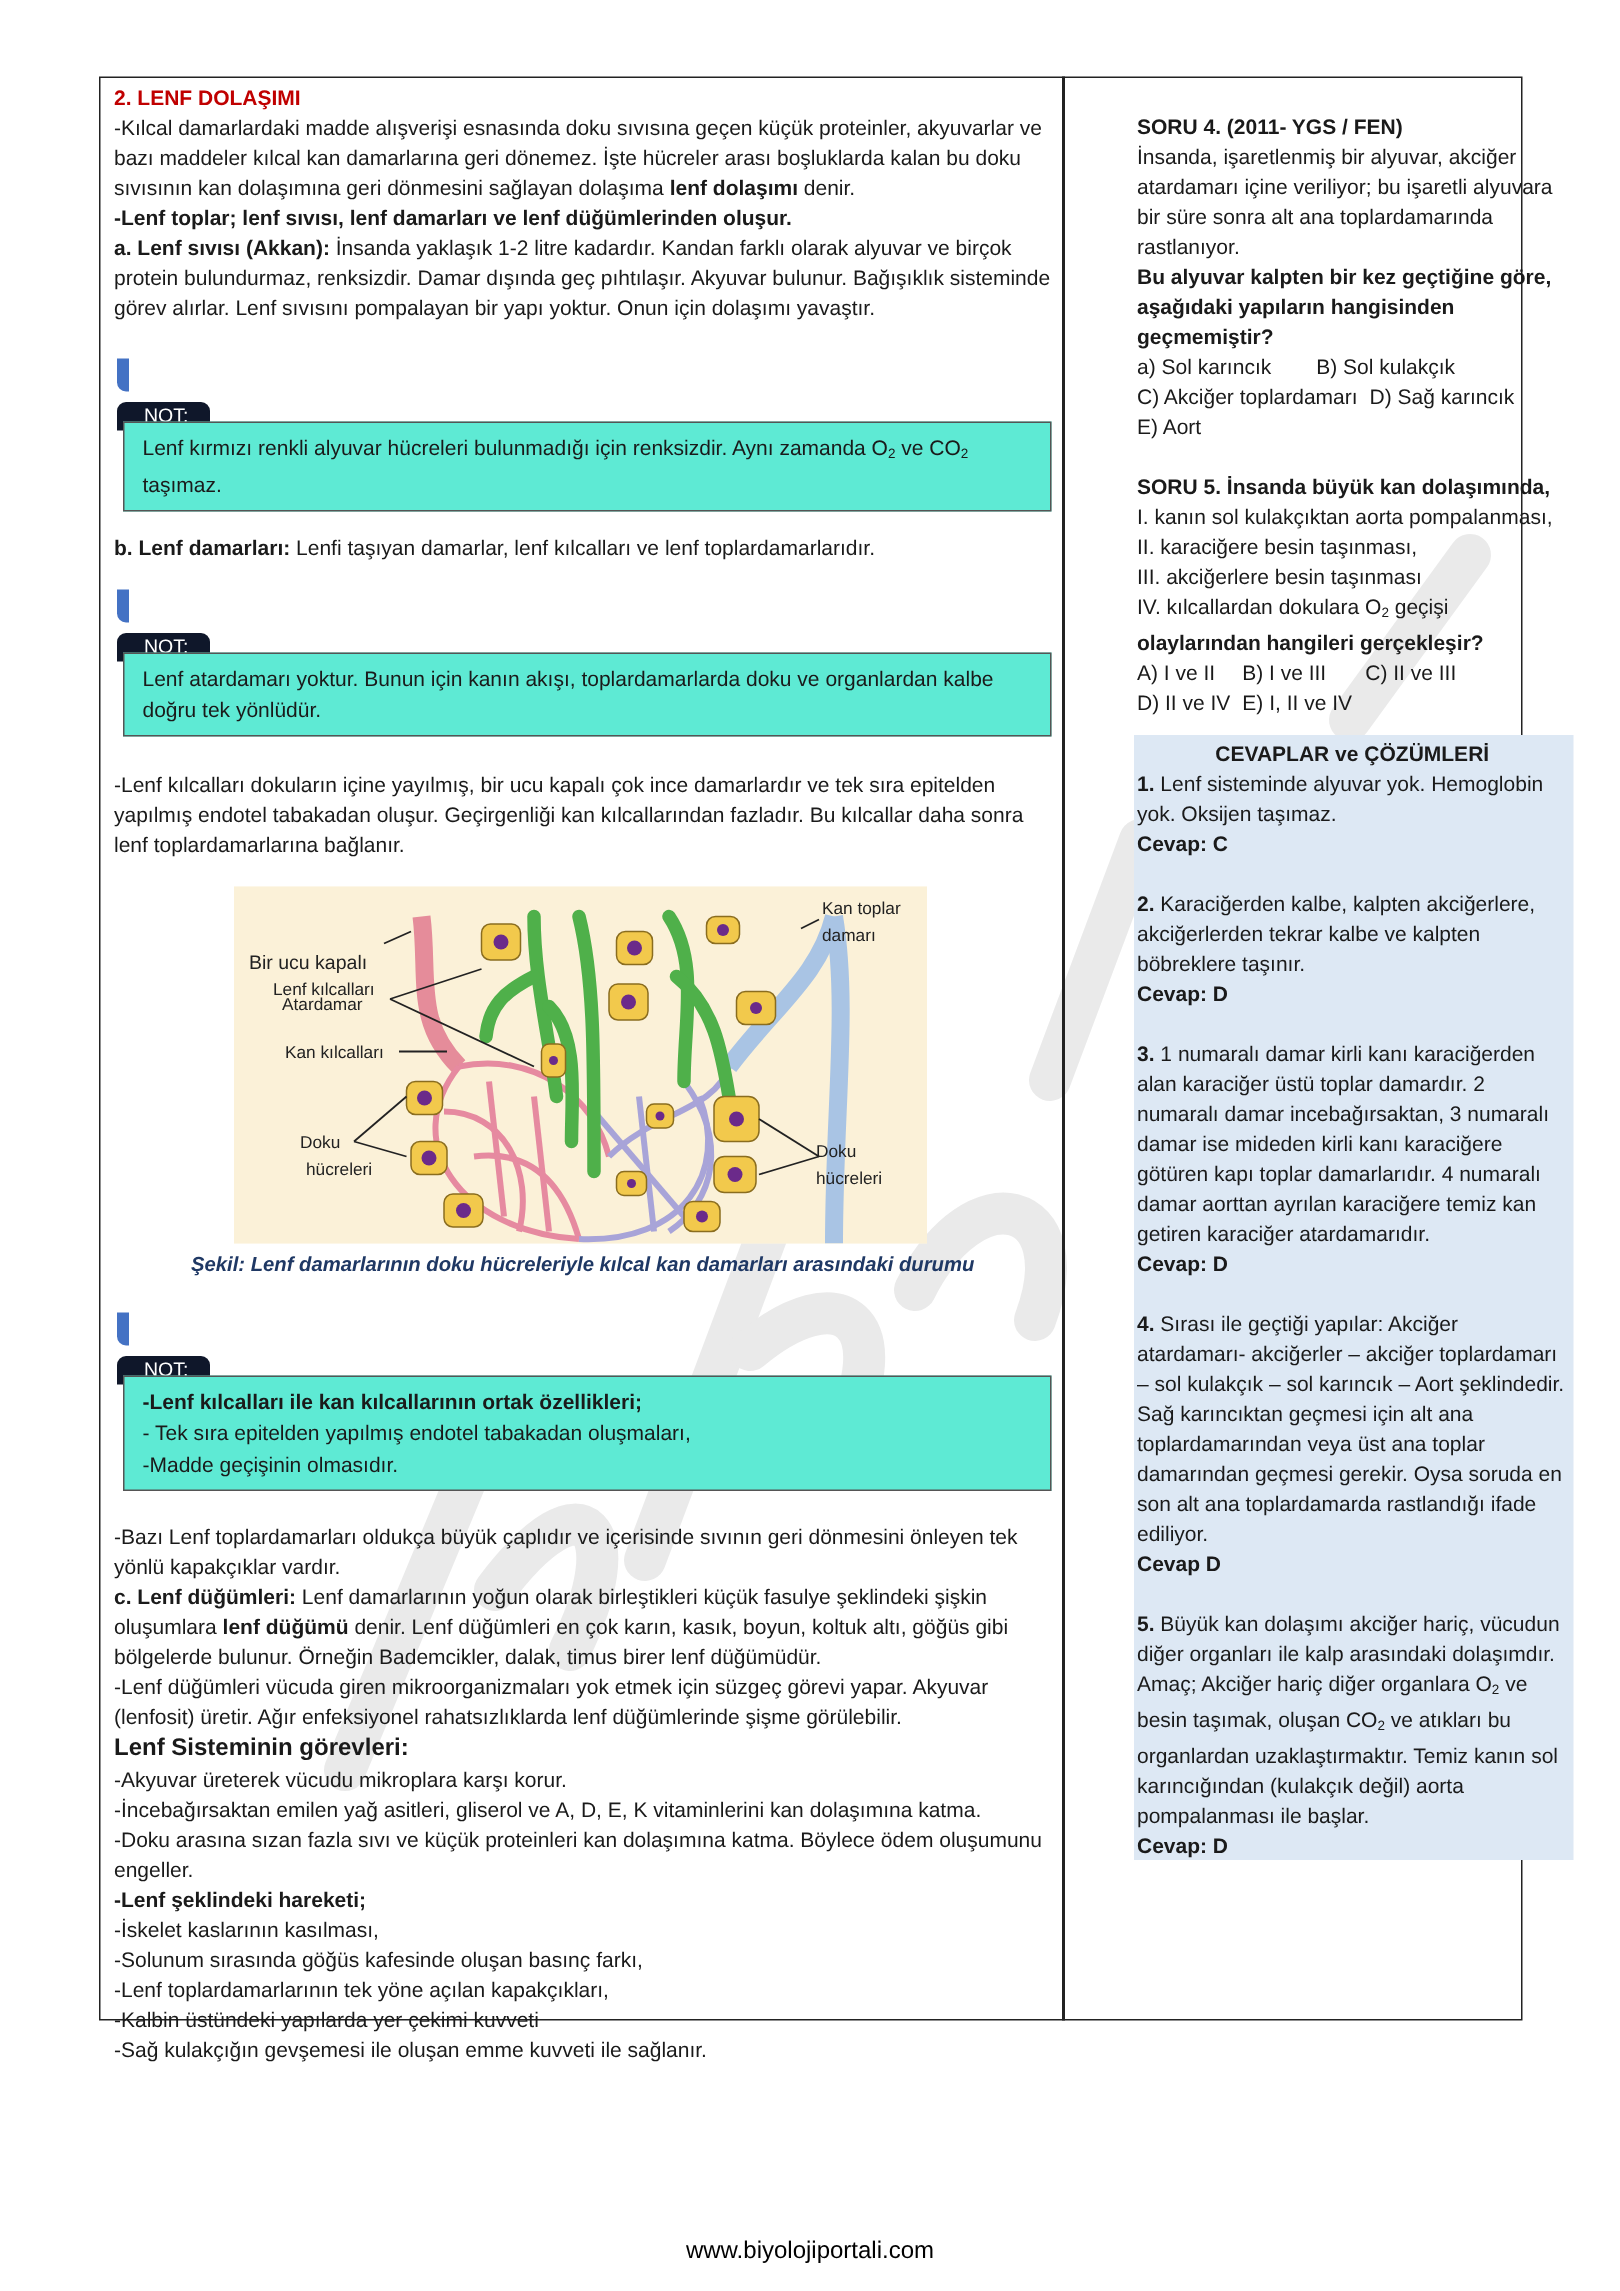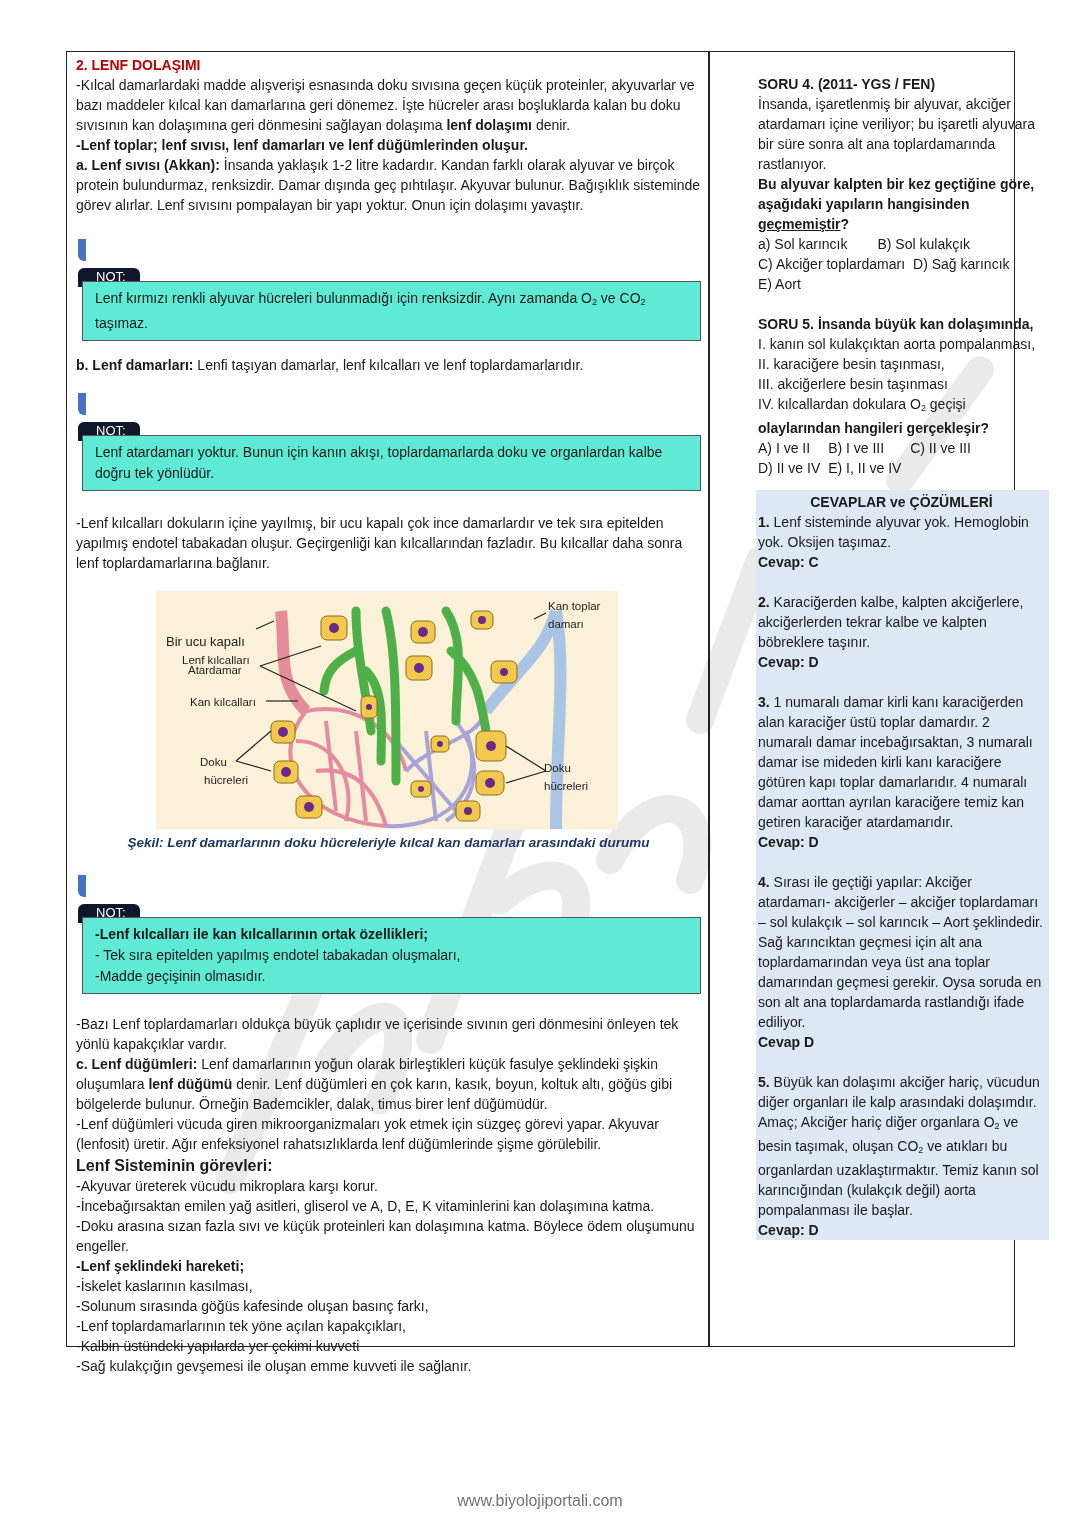--- a/index.html
+++ b/index.html
@@ -18,22 +18,22 @@
               padding:1px 14px 2px 18px; border-radius:6px 6px 0 0; margin-left:2px; line-height:16px;margin-top:45px; }
   .note-tab-shadow { position:absolute; left:2px; top:16px; width:8px; height:22px; background:#4472c4; border-radius:0 0 0 6px; }
   .note-box { position:relative; margin-left:6px; background:#5eead4; border:1px solid #555;
               padding:6px 12px; font-size:14px; line-height:21px; }
   .figure { position:relative; width:462px; height:238px; margin:18px 0 0 80px; background:#fdf3dd; }
   .caption { text-align:center; color:#1f3864; font-style:italic; font-weight:bold; font-size:13.5px; margin-top:4px; }
   .h-large { font-size:16px; font-weight:bold; margin-top:2px; }
   .answers { background:#dde8f4; margin:12px 0 0 -2px; padding:2px 4px 0 2px; width:287px; }
   .answers .title { text-align:center; font-weight:bold; }
   .gap { height:20px; }
-  .footer { position:absolute; left:0; width:1080px; top:1492px; text-align:center; font-size:16px; color:#737373; }
-  .u { text-decoration:underline; }
+  .footer { position:absolute; left:0; width:1080px; top:1492px; text-align:center; font-size:16px; color:#000000; }
+  .u { }
   .watermark { position:absolute; left:0; top:0; width:1080px; height:1527px; pointer-events:none; }
   sub { font-size:9px; vertical-align:-2px; }
   .fig-label { position:absolute; font-size:11.5px; color:#222; line-height:14px; }
 </style>
 </head>
 <body>
 
 <svg class="watermark" viewBox="0 0 1080 1527">
   <g fill="none" stroke="#d9d9d9" stroke-width="28" stroke-linecap="round" opacity="0.55">
     <path d="M230 1180 L330 940"></path>

